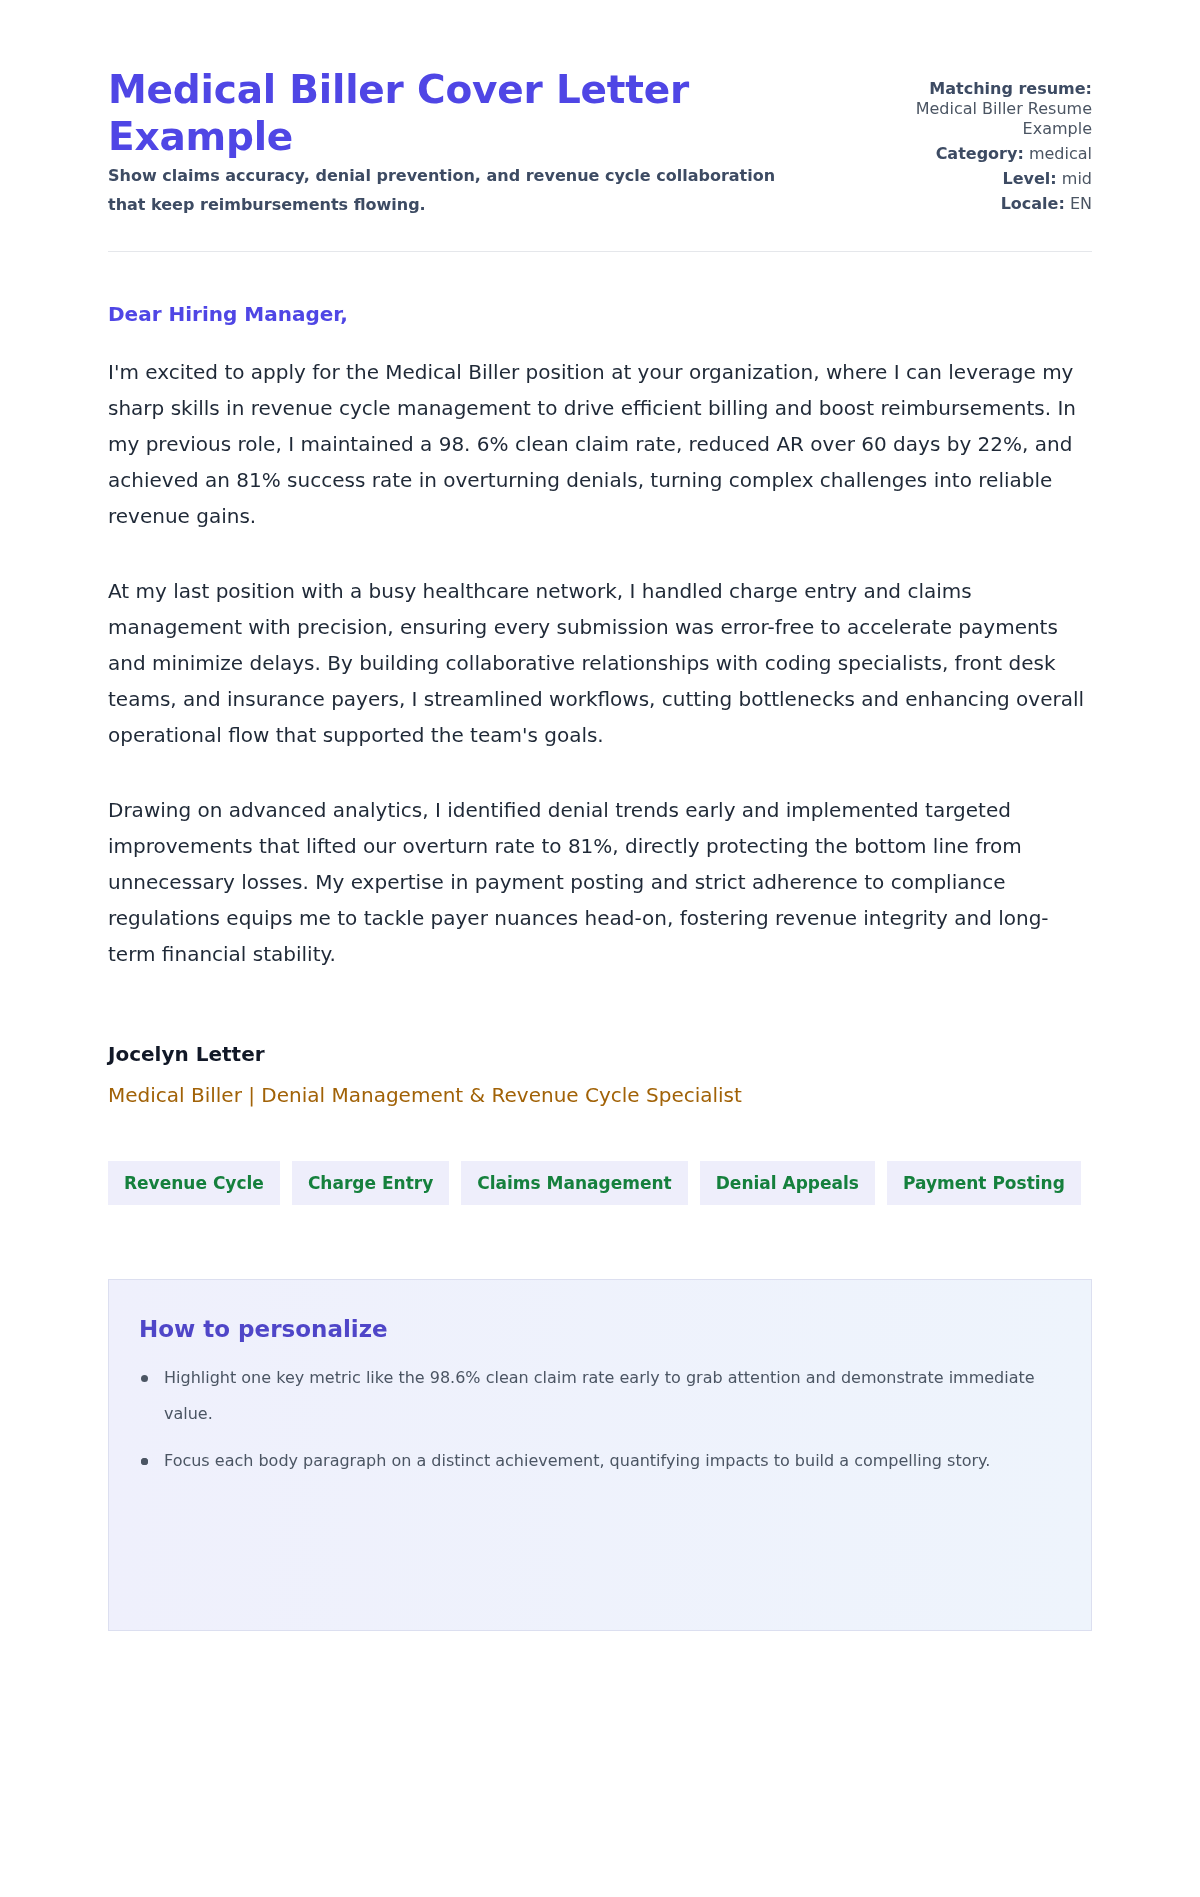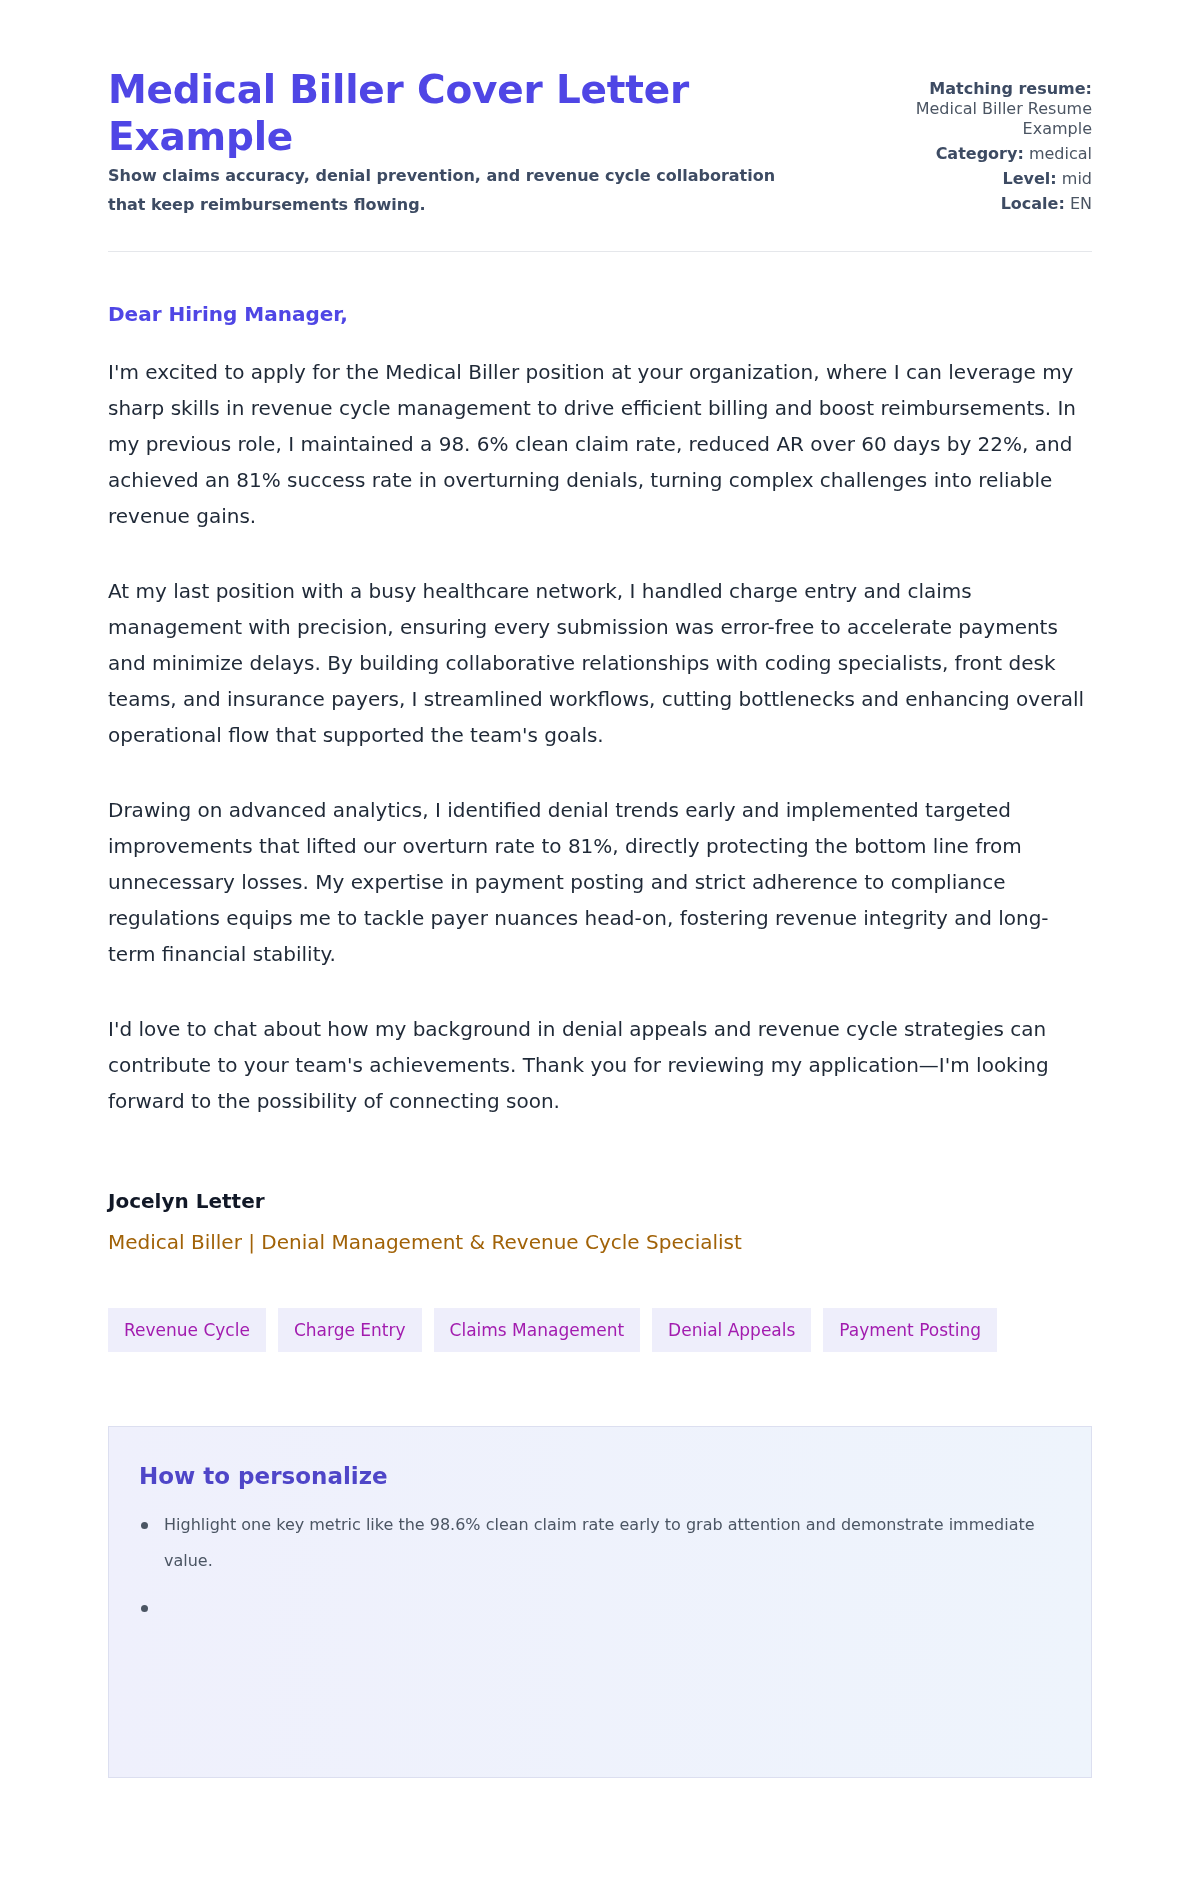--- a/index.html
+++ b/index.html
@@ -82,23 +82,24 @@
     .tags {
       display: flex;
       gap: 12px;
       margin-top: 52px;
     }
     .tag {
       height: 44px;
       line-height: 44px;
       padding: 0 16px;
       background: #eeeefb;
-      color: #a21caf;
+      color: #15803d;
       font-size: 17px;
       cursor: pointer;
+      font-weight: bold;
     }
     .personalize {
       margin-top: 74px;
       border: 1px solid #dcdff0;
       background: linear-gradient(90deg, #eff0fc 0%, #eef4fc 100%);
       padding: 30px 30px 26px 30px;
       height: 352px;
     }
     .personalize-heading {
       font-size: 23px;
@@ -155,21 +156,20 @@
         <span class="value">EN</span>
       </div>
     </div>
   </header>
 
   <section class="letter">
     <p class="greeting">Dear Hiring Manager,</p>
     <p class="para">I'm excited to apply for the Medical Biller position at your organization, where I can leverage my sharp skills in revenue cycle management to drive efficient billing and boost reimbursements. In my previous role, I maintained a 98. 6% clean claim rate, reduced AR over 60 days by 22%, and achieved an 81% success rate in overturning denials, turning complex challenges into reliable revenue gains.</p>
     <p class="para">At my last position with a busy healthcare network, I handled charge entry and claims management with precision, ensuring every submission was error-free to accelerate payments and minimize delays. By building collaborative relationships with coding specialists, front desk teams, and insurance payers, I streamlined workflows, cutting bottlenecks and enhancing overall operational flow that supported the team's goals.</p>
     <p class="para">Drawing on advanced analytics, I identified denial trends early and implemented targeted improvements that lifted our overturn rate to 81%, directly protecting the bottom line from unnecessary losses. My expertise in payment posting and strict adherence to compliance regulations equips me to tackle payer nuances head-on, fostering revenue integrity and long-term financial stability.</p>
-    <p class="para">I'd love to chat about how my background in denial appeals and revenue cycle strategies can contribute to your team's achievements. Thank you for reviewing my application—I'm looking forward to the possibility of connecting soon.</p>
 
     <div class="signature">
       <div class="sig-name">Jocelyn Letter</div>
       <div class="sig-title">Medical Biller | Denial Management &amp; Revenue Cycle Specialist</div>
     </div>
   </section>
 
   <div class="tags">
     <span class="tag">Revenue Cycle</span>
     <span class="tag">Charge Entry</span>
@@ -181,16 +181,20 @@
   <aside class="personalize">
     <h3 class="personalize-heading">How to personalize</h3>
     <ul class="tips">
       <li class="tip">
         <span class="tip-bullet"></span>
         <span>Highlight one key metric like the 98.6% clean claim rate early to grab attention and demonstrate immediate value.</span>
       </li>
       <li class="tip">
         <span class="tip-bullet"></span>
       </li>
+      <li class="tip">
+        <span class="tip-bullet"></span>
+        <span>Focus each body paragraph on a distinct achievement, quantifying impacts to build a compelling story.</span>
+      </li>
     </ul>
   </aside>
 
 </div>
 
 </body></html>

